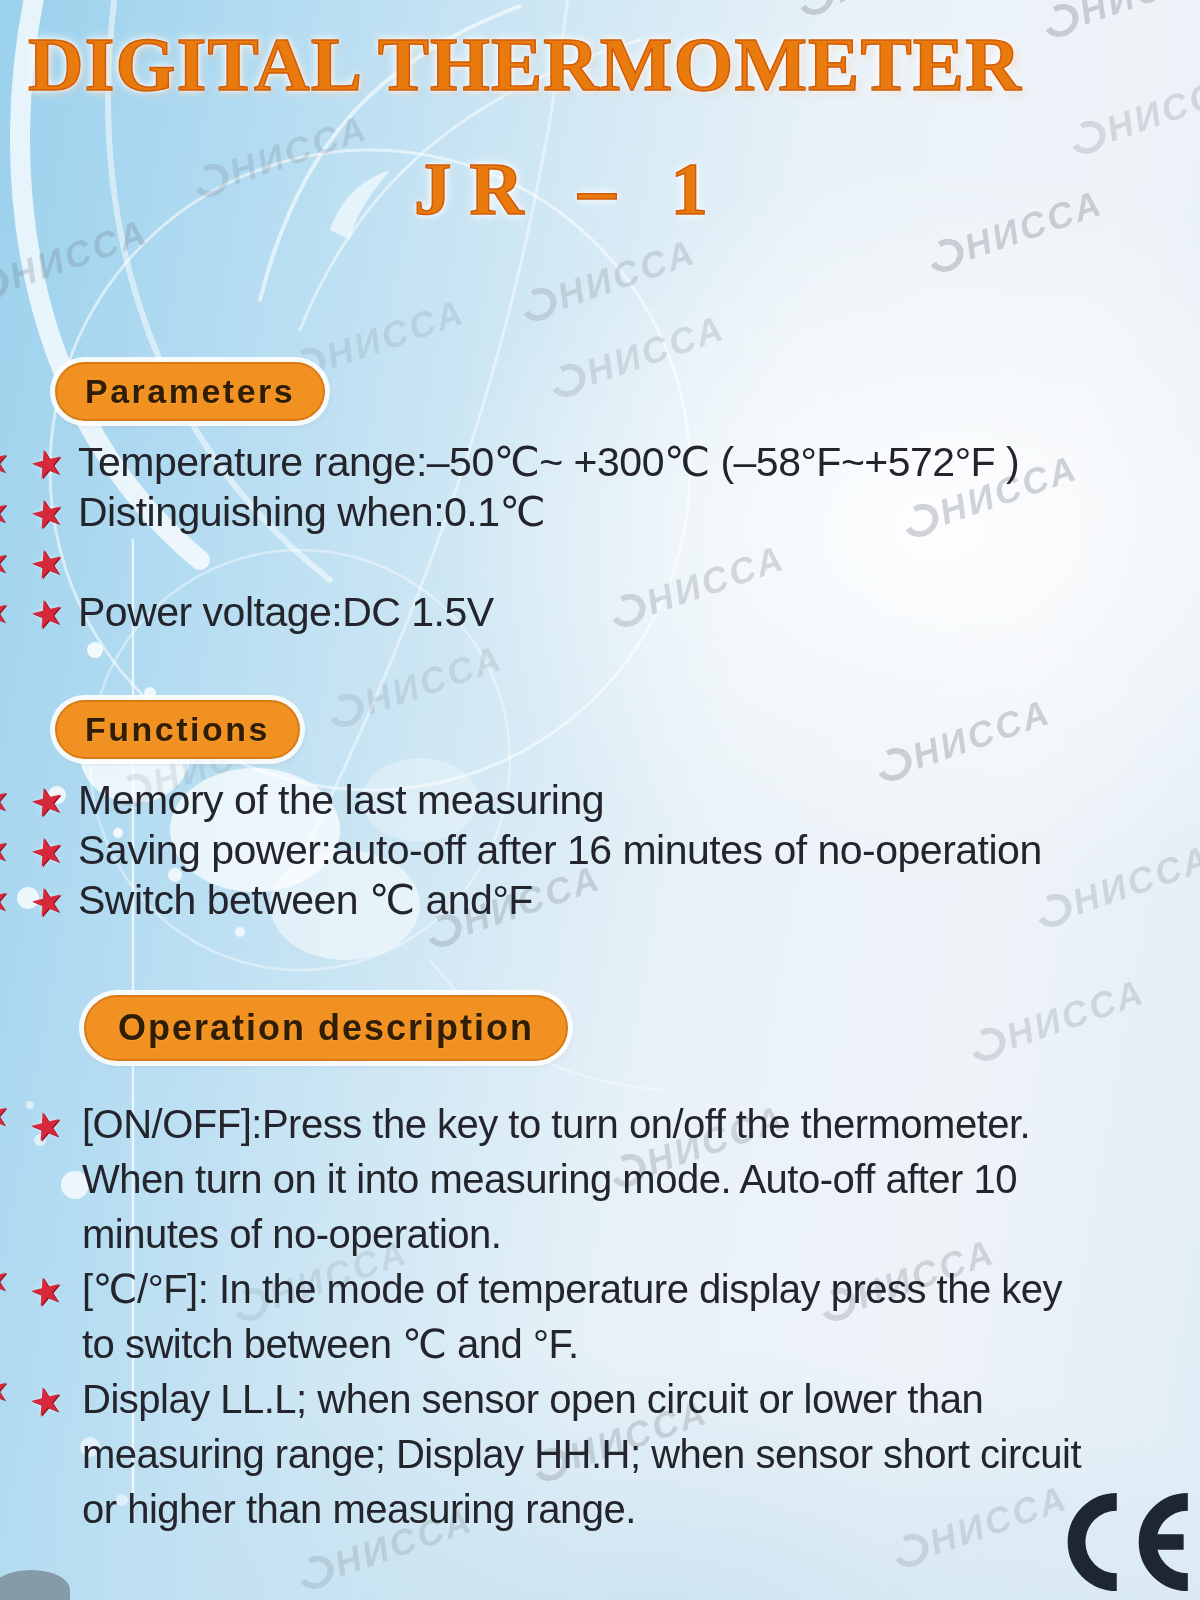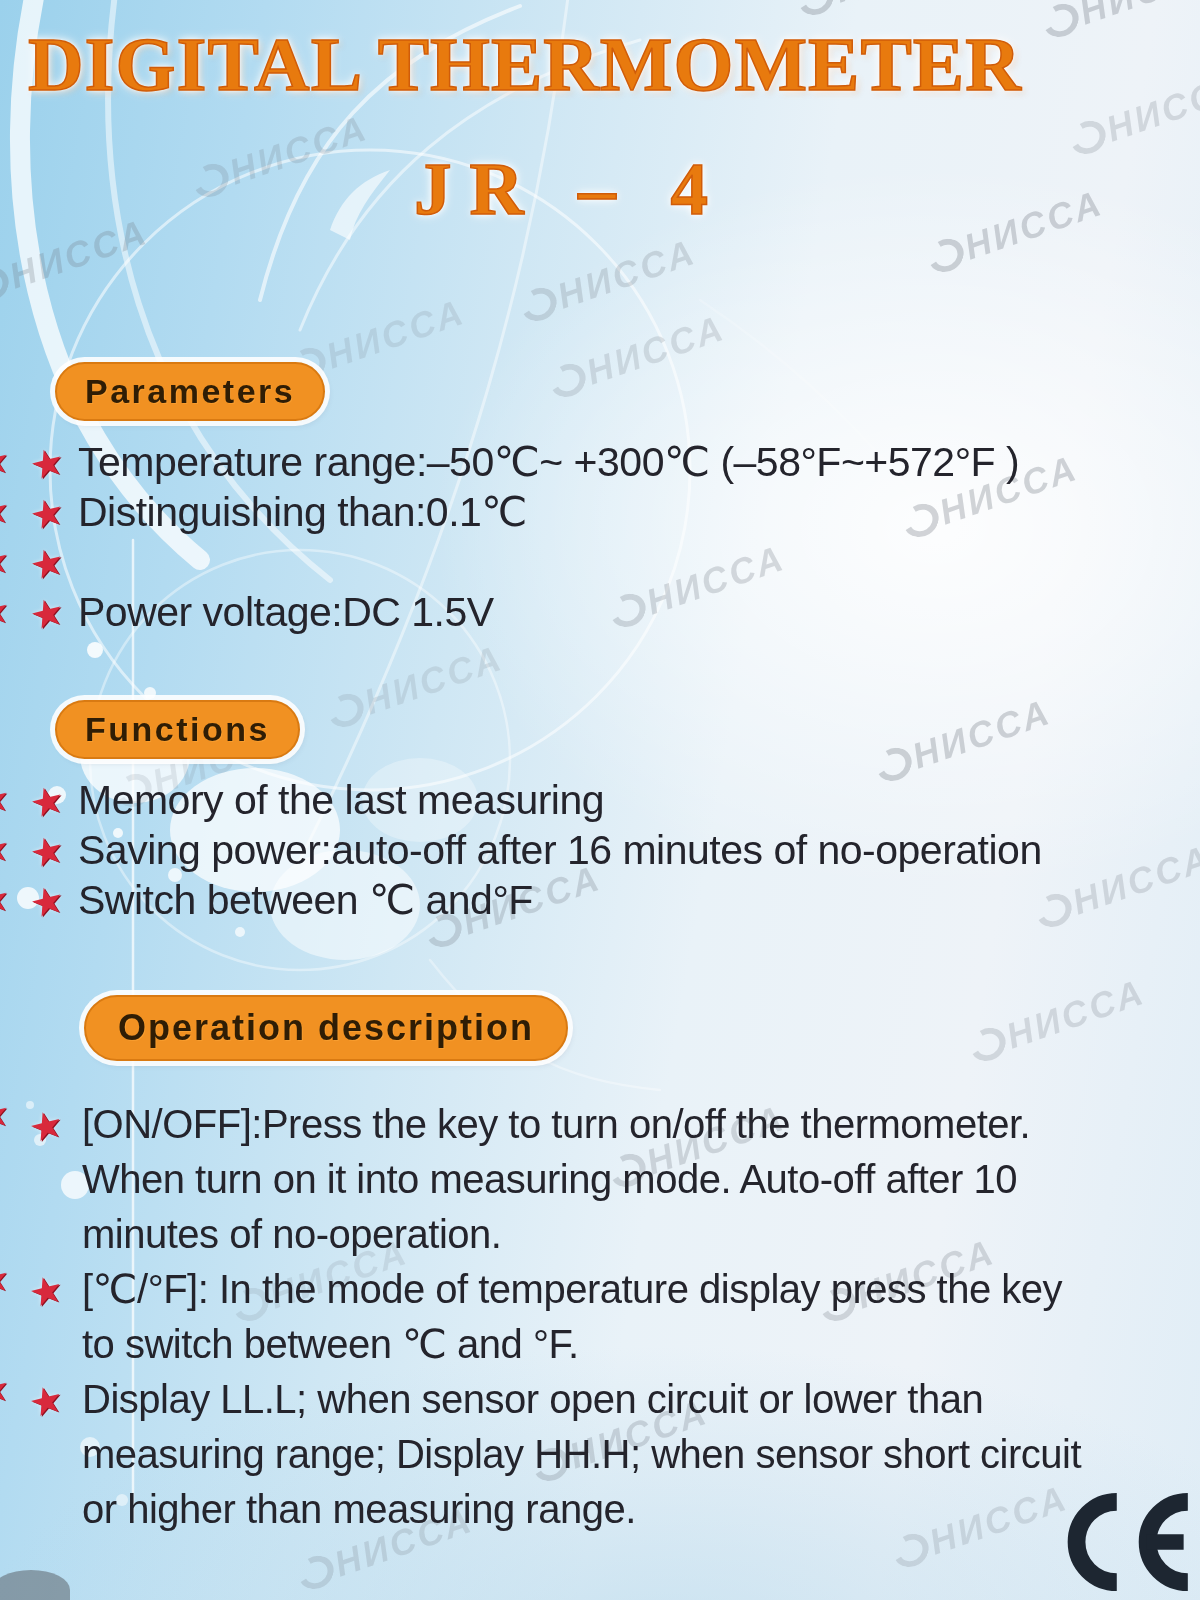--- a/index.html
+++ b/index.html
@@ -140,32 +140,32 @@
   <div class="wm" style="left:1038px;top:898px;opacity:.22"><span class="wm-logo"></span><span>НИССА</span></div>
   <div class="wm" style="left:972px;top:1032px;opacity:.22"><span class="wm-logo"></span><span>НИССА</span></div>
   <div class="wm" style="left:612px;top:1158px;opacity:.25"><span class="wm-logo"></span><span>НИССА</span></div>
   <div class="wm" style="left:235px;top:1292px;opacity:.15"><span class="wm-logo"></span><span>НИССА</span></div>
   <div class="wm" style="left:822px;top:1292px;opacity:.25"><span class="wm-logo"></span><span>НИССА</span></div>
   <div class="wm" style="left:535px;top:1452px;opacity:.25"><span class="wm-logo"></span><span>НИССА</span></div>
   <div class="wm" style="left:895px;top:1538px;opacity:.20"><span class="wm-logo"></span><span>НИССА</span></div>
   <div class="wm" style="left:300px;top:1560px;opacity:.20"><span class="wm-logo"></span><span>НИССА</span></div>
 
   <div class="title1">DIGITAL THERMOMETER</div>
-  <div class="title2">JR – 4</div>
+  <div class="title2">JR – 1</div>
 
   <section class="sec sec-params">
     <div class="badge">Parameters</div>
     <div class="list">
       <div class="row">
         <span class="star">★</span>
         <div class="txt">Temperature range:–50℃~ +300℃ (–58°F~+572°F )</div>
       </div>
       <div class="row">
         <span class="star">★</span>
-        <div class="txt">Distinguishing than:0.1℃</div>
+        <div class="txt">Distinguishing when:0.1℃</div>
       </div>
       <div class="row">
         <span class="star">★</span>
       </div>
       <div class="row">
         <span class="star">★</span>
         <div class="txt">Power voltage:DC 1.5V</div>
       </div>
     </div>
   </section>

